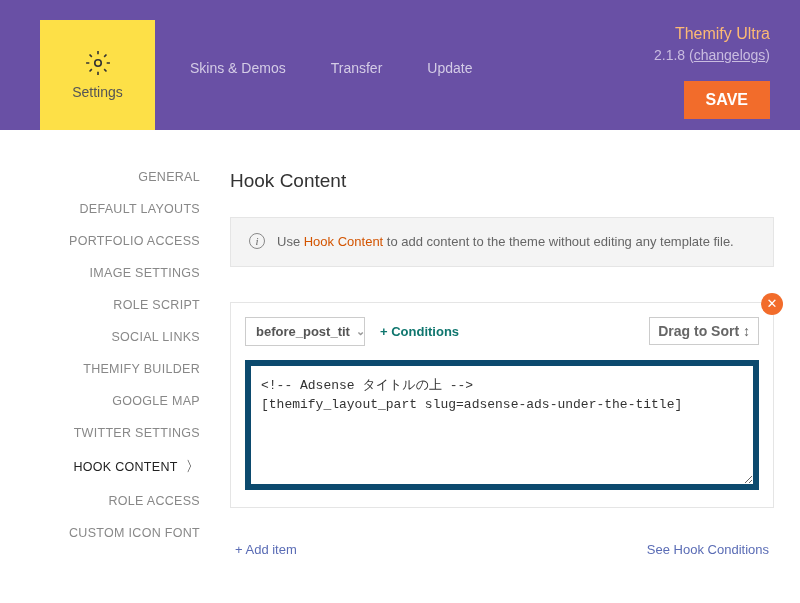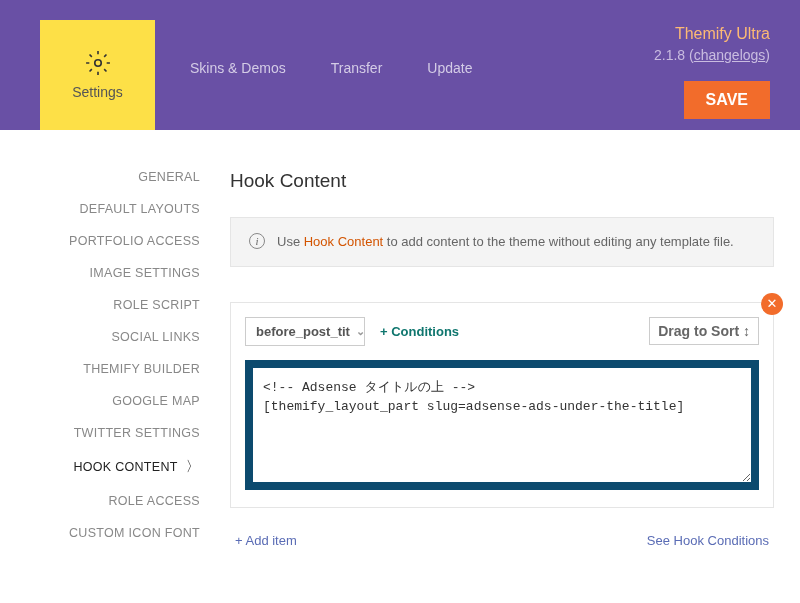--- a/index.html
+++ b/index.html
@@ -25,22 +25,22 @@
   .info-box { background: #f4f4f4; border: 1px solid #e5e5e5; padding: 14px 18px; display: flex; gap: 12px; align-items: flex-start; line-height: 1.5; color: #666; }
   .info-icon { border: 1.5px solid #888; border-radius: 50%; width: 16px; height: 16px; display: flex; align-items: center; justify-content: center; font-size: 11px; font-family: serif; font-style: italic; flex-shrink: 0; margin-top: 1px; }
   .info-box a { color: #d35400; text-decoration: none; }
   .hook-block { border: 1px solid #e5e5e5; padding: 14px; margin-top: 35px; position: relative; }
   .close-badge { position: absolute; top: -10px; right: -10px; width: 22px; height: 22px; background: #f26c2b; border-radius: 50%; color: #fff; display: flex; align-items: center; justify-content: center; font-size: 13px; cursor: pointer; }
   .hook-top { display: flex; align-items: center; gap: 15px; margin-bottom: 14px; font-weight: bold; }
   .select { border: 1px solid #ccc; padding: 6px 10px; font-size: 13px; color: #555; display: flex; align-items: center; gap: 6px; width: 120px; justify-content: space-between; cursor: pointer; }
   .select-chev { color: #999; font-size: 11px; }
   .conditions { color: #0f766e; cursor: pointer; }
   .drag-sort { border: 1px solid #ccc; padding: 5px 8px; font-size: 14px; color: #666; margin-left: auto; cursor: grab; }
-  .code-area { border: 8px solid #0c4a6e; padding: 10px; font-family: "Courier New", monospace; font-size: 13px; color: #333; width: 100%; height: 130px; resize: both; overflow: auto; white-space: pre; line-height: 1.5; }
-  .bottom-row { display: flex; justify-content: space-between; margin-top: 25px; padding: 0 5px; }
+  .code-area { border: 6px solid #0c4a6e; padding: 10px; font-family: "Courier New", monospace; font-size: 13px; color: #333; width: 100%; height: 130px; resize: both; overflow: auto; white-space: pre; line-height: 1.5; }
+  .bottom-row { display: flex; justify-content: space-between; margin-top: 34px; padding: 0 5px; }
   .add-item { color: #5a6cb5; cursor: pointer; }
   .hook-loc { color: #5a6cb5; cursor: pointer; }
 </style>
 </head>
 <body>
 
 <div class="header">
   <div class="tab-active">
     <svg class="gear" viewBox="0 0 24 24" fill="none" stroke="#333" stroke-width="1.5">
         <circle cx="12" cy="12" r="3"></circle>

